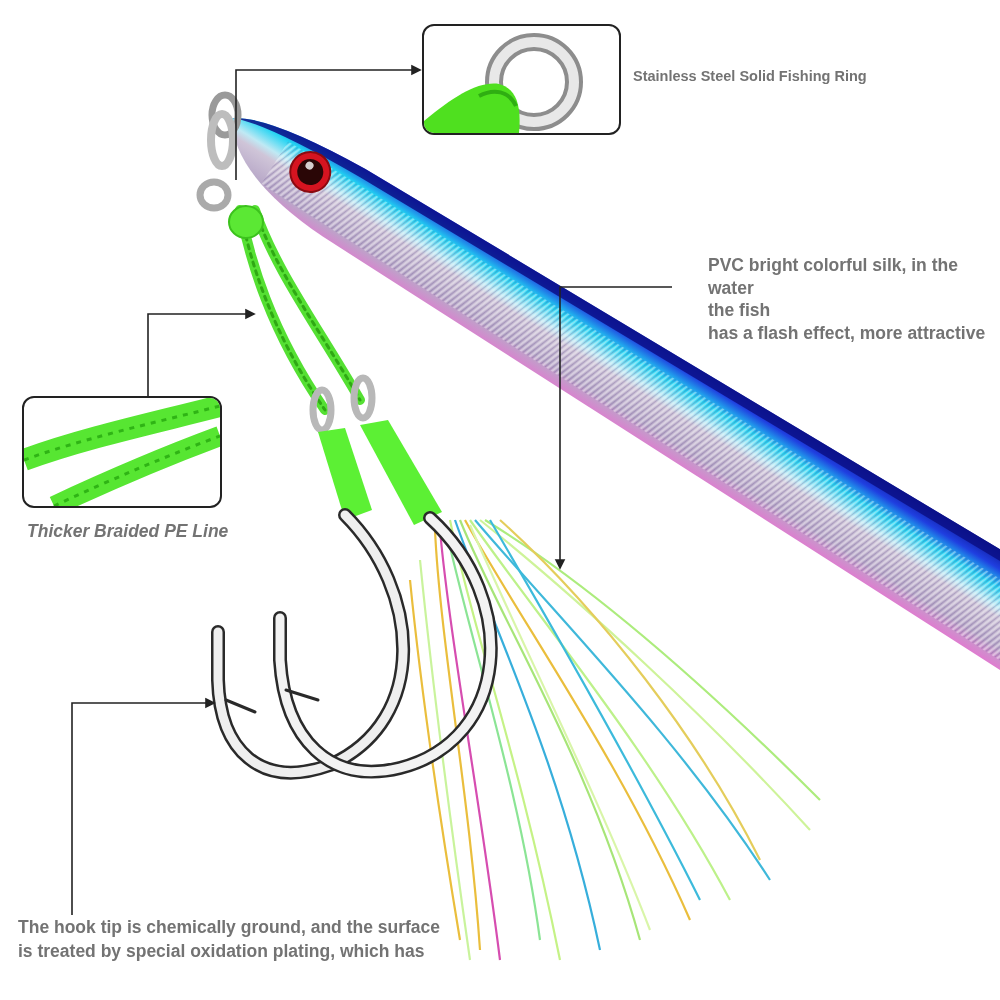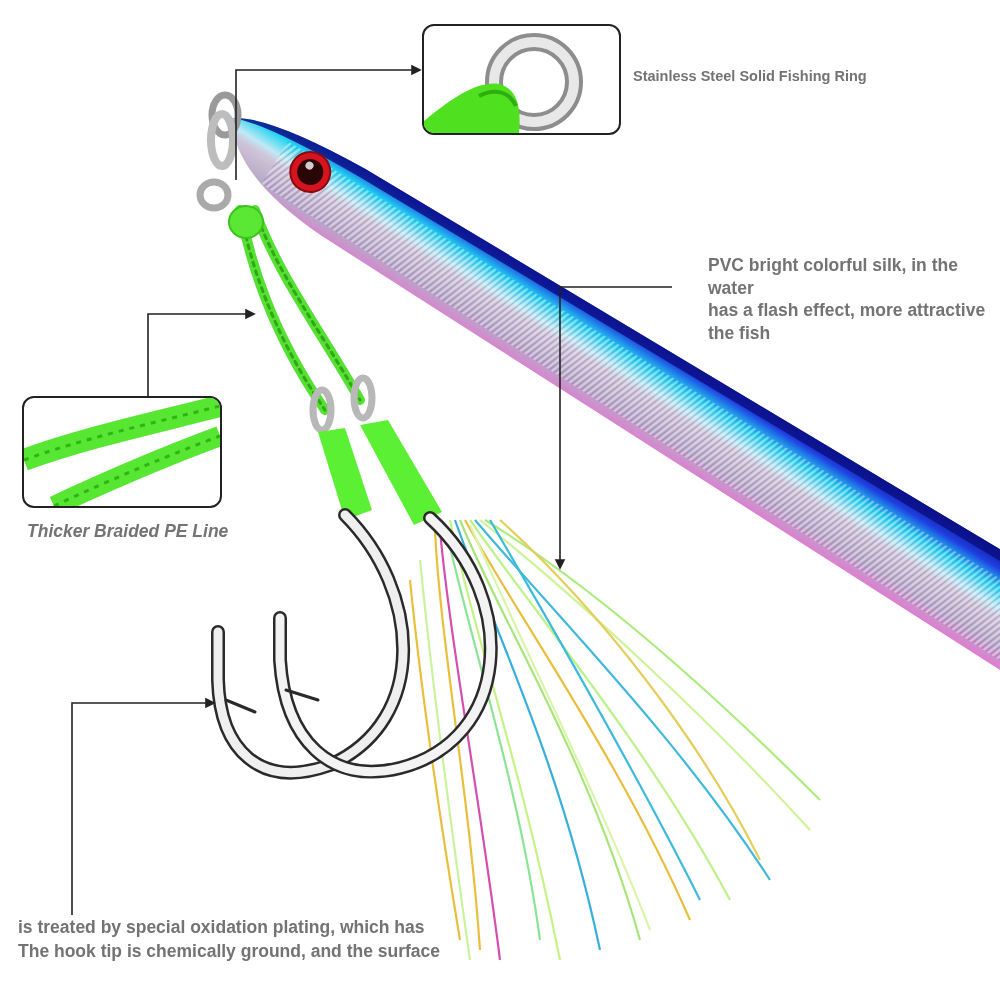--- a/index.html
+++ b/index.html
@@ -136,22 +136,22 @@
     <path d="M30,108 C90,80 150,55 196,38" stroke="#2fb415" stroke-width="3" stroke-dasharray="5 6" fill="none"></path>
   </svg>
 </div>
 
 <div class="caption cap-ring">
   <div>Stainless Steel Solid Fishing Ring</div>
 </div>
 
 <div class="caption cap-silk">
   <div>PVC bright colorful silk, in the water</div>
+  <div>the fish</div>
   <div>has a flash effect, more attractive</div>
-  <div>the fish</div>
 </div>
 
 <div class="caption cap-line">Thicker Braided PE Line</div>
 
 <div class="caption cap-hook">
+  <div>The hook tip is chemically ground, and the surface</div>
   <div>is treated by special oxidation plating, which has</div>
-  <div>The hook tip is chemically ground, and the surface</div>
 </div>
 
 </body></html>

